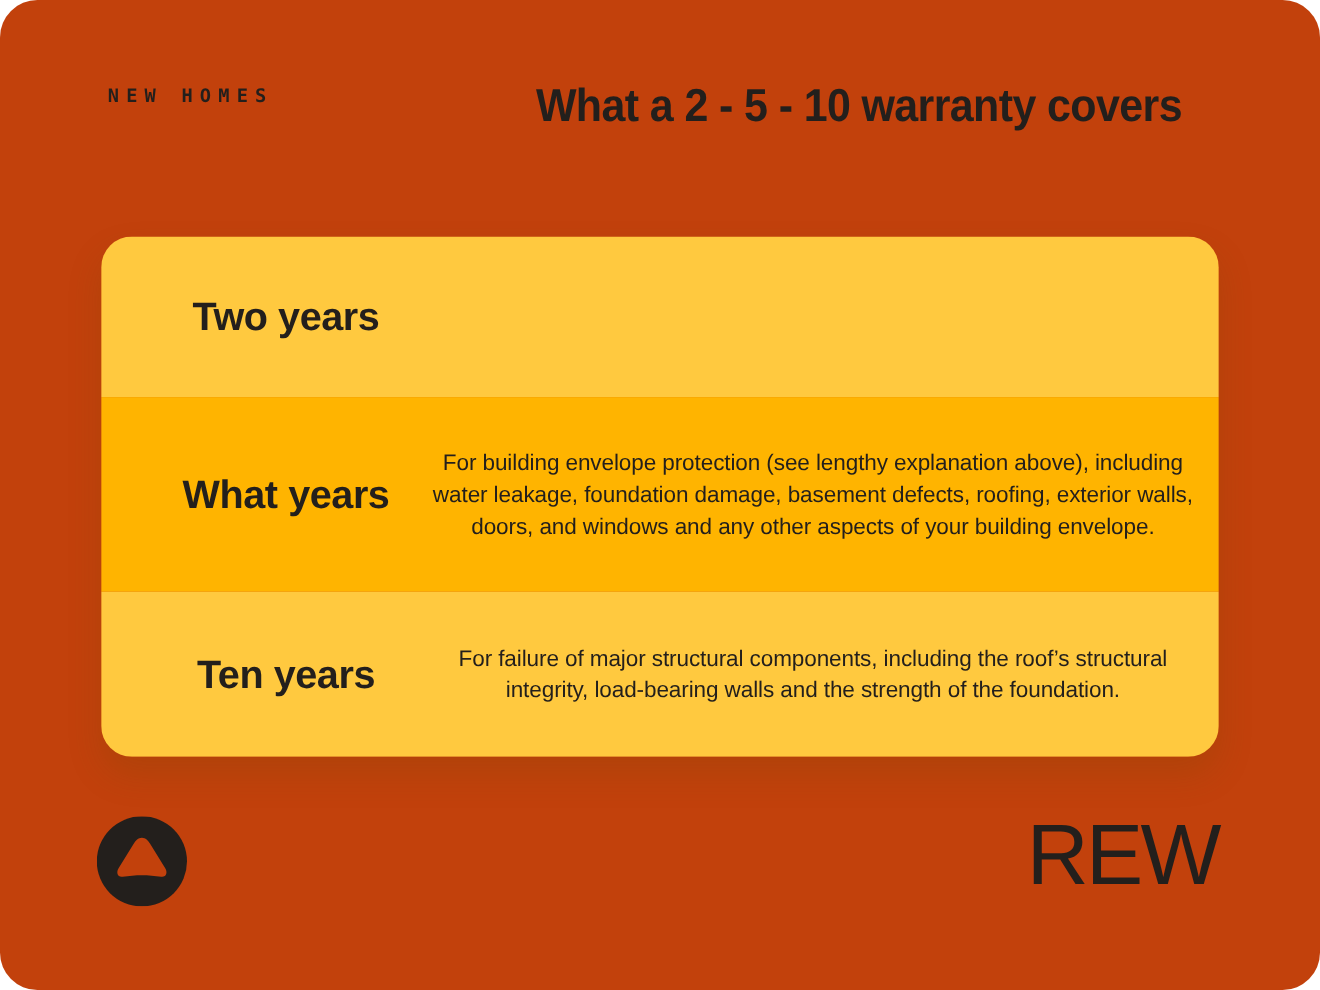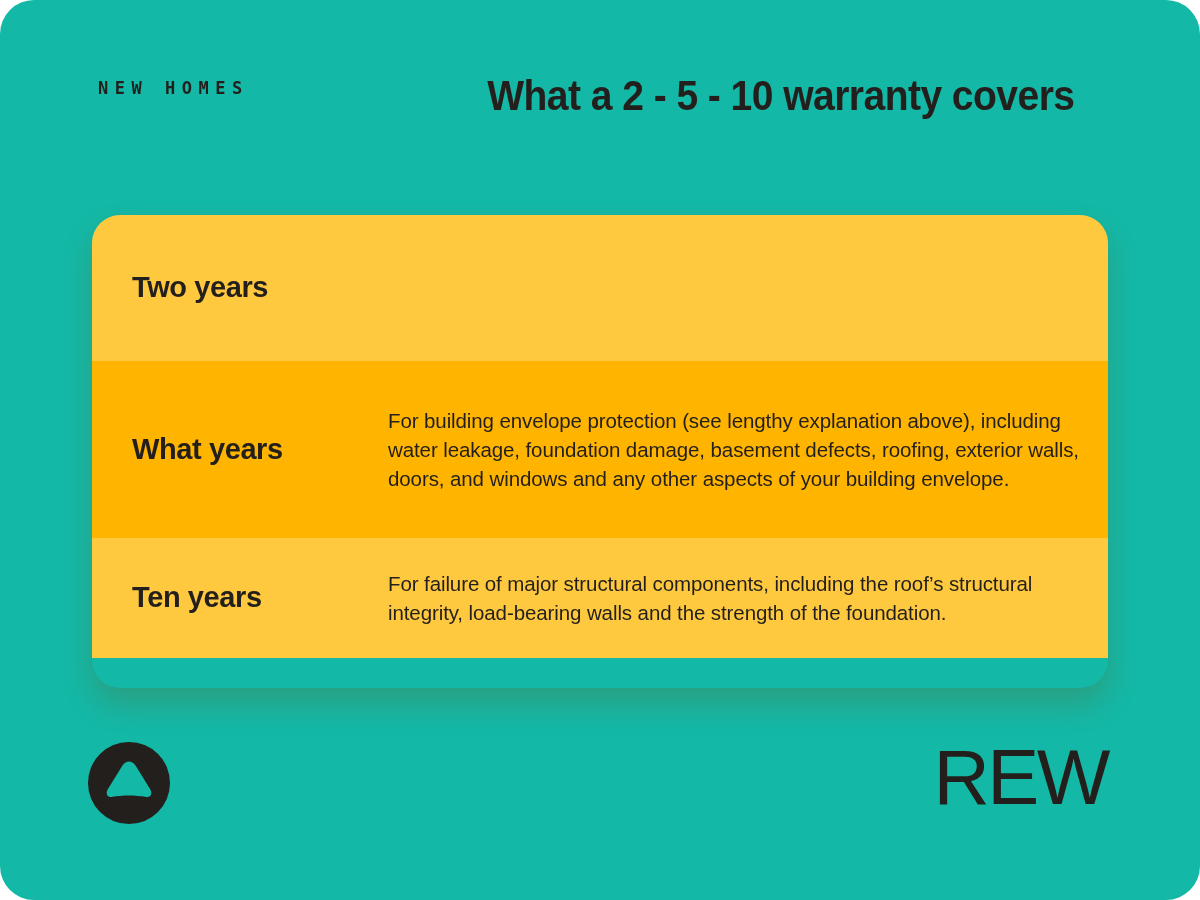--- a/index.html
+++ b/index.html
@@ -11,24 +11,25 @@
     width: 1200px;
     height: 900px;
     font-family: "Liberation Sans", sans-serif;
     -webkit-font-smoothing: antialiased;
   }
 
   .canvas {
     position: relative;
     width: 1200px;
     height: 900px;
-    background: #14b8a6;
+    background: #c2410c;
     border-radius: 34px;
     overflow: hidden;
     box-sizing: border-box;
+    text-align: center;
   }
 
   
   .header {
     position: absolute;
     left: 0;
     top: 0;
     width: 1200px;
     height: 180px;
   }
@@ -74,25 +75,25 @@
     align-items: center;
     box-sizing: border-box;
     padding-left: 40px;
     padding-right: 18px;
   }
   .row-light { background: #FFC93F; }
   .row-dark  { background: #FFB400; }
 
   .row-1 { height: 146px; }
   .row-2 { height: 177px; }
-  .row-3 { height: 120px; }
+  .row-3 { height: 150px; }
 
   .row-term {
     flex: 0 0 256px;
-    font-size: 29px;
+    font-size: 36px;
     font-weight: 700;
     letter-spacing: -0.4px;
     color: #231F1C;
     line-height: 1.1;
   }
   .row-desc {
     flex: 1 1 auto;
     font-size: 20.5px;
     font-weight: 400;
     color: #231F1C;

